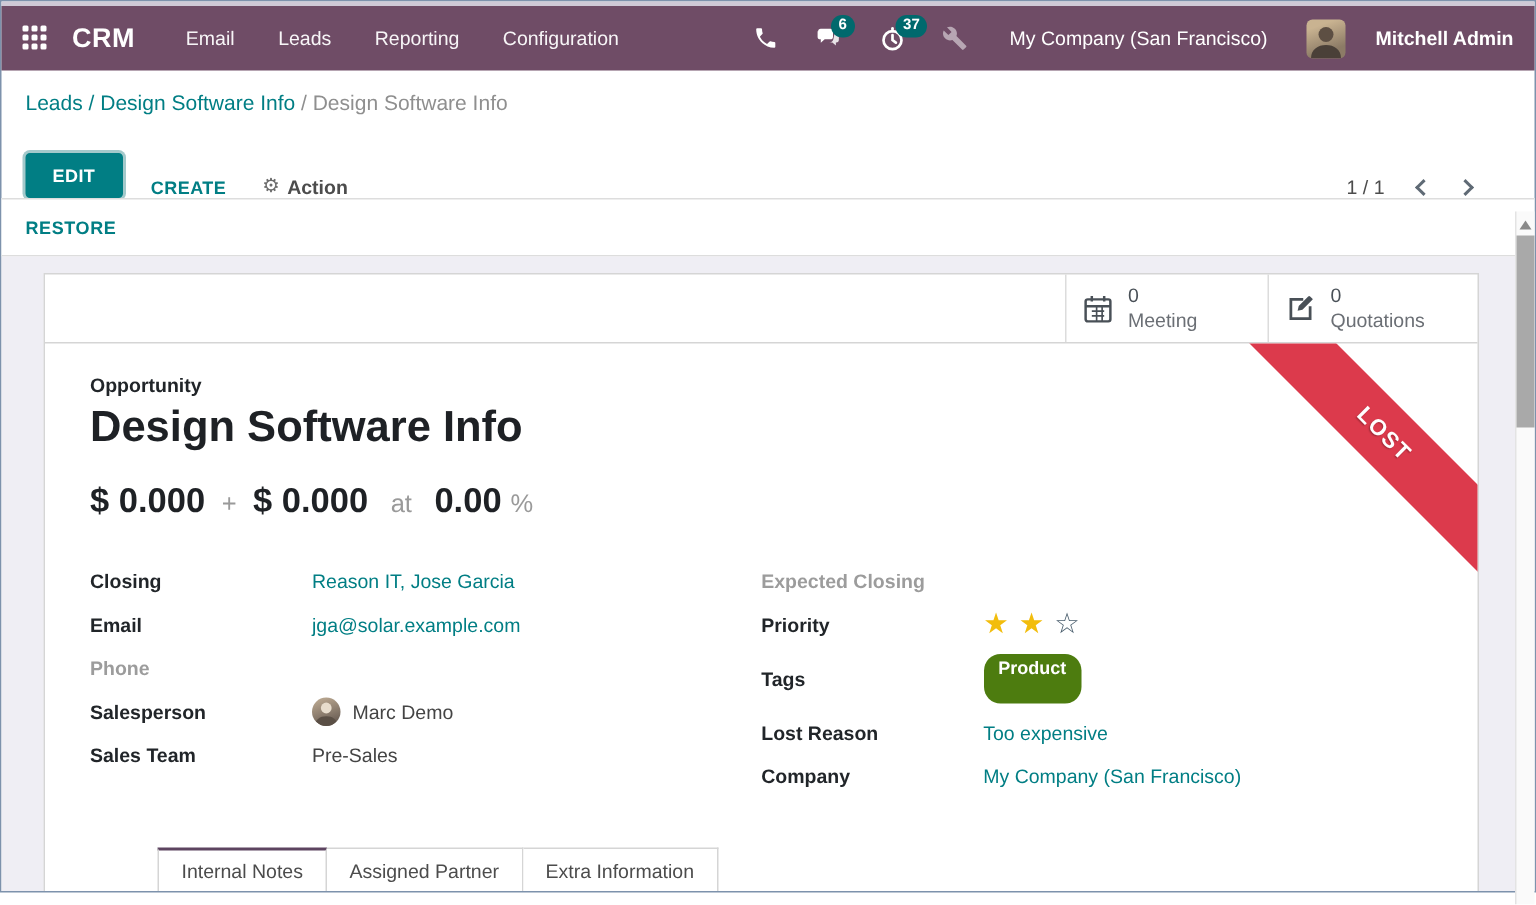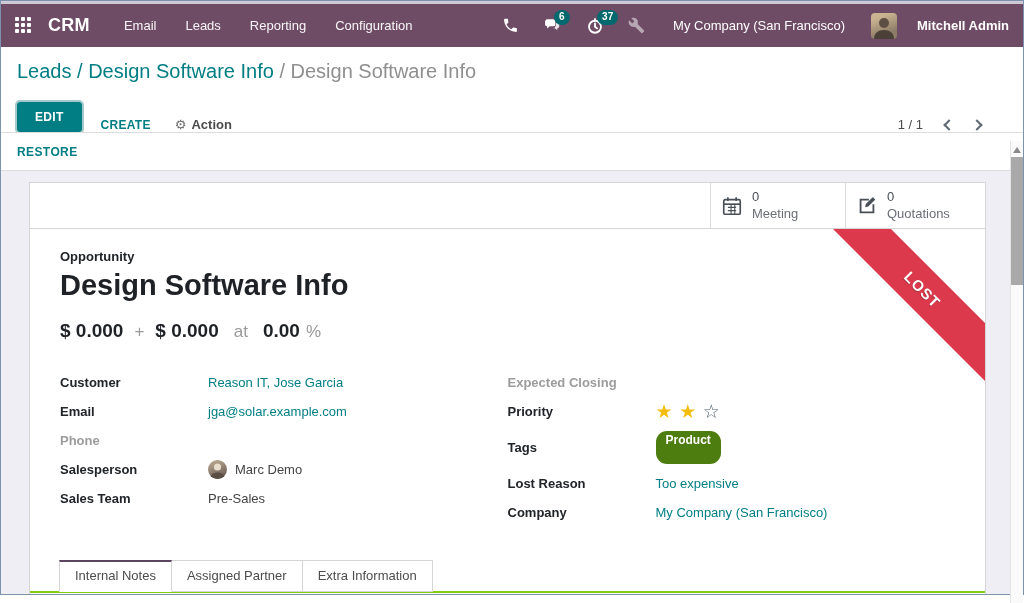--- a/index.html
+++ b/index.html
@@ -20,21 +20,21 @@
   .systray { display:flex; align-items:center; }
   .tray-icon { position:relative; margin-left:24px; cursor:pointer; display:flex; align-items:center; }
   .tray-icon svg { display:block; }
   .tray-icon.dim { opacity:.5; }
   .badge { position:absolute; top:-7px; left:11px; background:#00696d; color:#fff; font-size:10px; line-height:1; padding:2px 5px 3px; border-radius:8px; font-weight:bold; }
   .company { font-size:13px; margin:0 26px 0 28px; cursor:pointer; }
   .avatar { width:26px; height:26px; border-radius:4px; overflow:hidden; background:linear-gradient(160deg,#c9b391 20%,#8c7b66 75%); flex:none; cursor:pointer; }
   .username { font-size:13px; font-weight:bold; margin-left:20px; cursor:pointer; }
 
   
-  .breadcrumb-row { height:39px; padding:13px 16px 0; flex:none; font-size:20px; white-space:nowrap; }
+  .breadcrumb-row { height:39px; padding:13px 16px 0; flex:none; font-size:14px; white-space:nowrap; }
   .bc-link { color:#017e84; cursor:pointer; }
   .bc-muted { color:#8f8f8f; }
 
   
   .control-row { height:46px; padding:7px 16px 0; display:flex; align-items:flex-end; flex:none; }
   .btn-edit { background:#017e84; border:1px solid #017e84; box-shadow:0 0 0 2px #a3c9cb; color:#fff; font-weight:bold; font-size:12px; letter-spacing:.3px; padding:7px 17px; border-radius:3px; cursor:pointer; font-family:inherit; }
   .btn-create { background:none; border:none; color:#017e84; font-weight:bold; font-size:12px; letter-spacing:.3px; margin-left:19px; cursor:pointer; font-family:inherit; }
   .action-menu { display:flex; align-items:center; margin-left:24px; font-size:13px; color:#4c4c4c; cursor:pointer; font-weight:bold; }
   .gear { color:#6d6d6d; font-size:13px; margin-right:5px; }
   .pager { display:flex; align-items:center; margin-right:26px; }
@@ -61,42 +61,42 @@
   .stat-label { font-size:13px; color:#6b6f75; }
 
   .sheet-main { position:relative; }
   .ribbon-wrap { position:absolute; top:0; right:0; width:162px; height:162px; overflow:hidden; pointer-events:none; }
   .ribbon { position:absolute; top:40px; right:-70px; width:265px; transform:rotate(45deg); background:#dc3a4c; color:#fff; text-align:center; font-size:15px; font-weight:bold; letter-spacing:1px; padding:12px 0; text-shadow:0 1px 1px rgba(0,0,0,.25); }
 
   .sheet-pad { padding:20px 30px 0; }
   .subtitle { font-size:13px; font-weight:bold; color:#212529; margin-bottom:3px; }
   .title { font-size:29px; font-weight:bold; color:#1e2125; line-height:1.25; margin-bottom:17px; }
   .amount-line { display:flex; align-items:baseline; margin-bottom:31px; }
-  .amt { font-size:19px; font-weight:bold; color:#1e2125; }
+  .amt { font-size:23px; font-weight:bold; color:#1e2125; }
   .amt-op { font-size:17px; color:#9a9a9a; margin:0 11px; }
   .amt-op.at { margin:0 15px; }
   .amt-pct { font-size:17px; color:#9a9a9a; margin-left:6px; }
 
   .fields-grid { display:grid; grid-template-columns:1fr 1fr; }
   .fcol { display:flex; flex-direction:column; }
   .frow { display:flex; align-items:center; min-height:19px; margin-bottom:10px; }
   .flabel { width:148px; flex:none; font-size:13px; font-weight:bold; color:#212529; }
   .flabel.muted { color:#9c9c9c; font-weight:bold; }
   .fvalue { font-size:13px; color:#444; text-decoration:none; }
   .fvalue.link { color:#017e84; cursor:pointer; }
   .avatar-sm { width:19px; height:19px; border-radius:50%; overflow:hidden; background:linear-gradient(160deg,#b4a28c 15%,#6f6258 80%); display:inline-block; vertical-align:middle; margin-right:8px; flex:none; }
   .with-avatar { display:flex; align-items:center; }
   .star { font-size:19px; line-height:1; cursor:pointer; margin-right:3px; }
   .star.on { color:#f2bd0d; }
   .star.off { color:#4a5e6d; }
   .tag-pill { background:#4d7c0f; color:#fff; font-size:12px; font-weight:bold; padding:2px 10px 17px; border-radius:11px; cursor:pointer; }
 
   
   .notebook { margin-top:28px; }
-  .tabs { display:flex; list-style:none; border-bottom:2px solid #84cc16; padding-left:29px; }
+  .tabs { display:flex; list-style:none; border-bottom:2px solid #84cc16; padding-left:29px;margin-left:46px; }
   .tab { font-size:13px; color:#4c4c4c; background:#fff; border:1px solid #d5d5d5; padding:7px 15px 8px; margin-bottom:-1px; cursor:pointer; margin-right:0; }
   .tab + .tab { border-left:none; }
   .tab.active { border-top:2px solid #5d4460; border-bottom:1px solid #fff; padding-top:6px; }
   .tab-content { background:#fff; height:50px; }
 
   
   .scrollbar { position:absolute; right:0; top:140px; width:13px; height:462px; background:#fafafa; border-left:1px solid #e3e3e3; }
   .sb-arrow { width:0; height:0; border-left:4px solid transparent; border-right:4px solid transparent; border-bottom:6px solid #8a8a8a; margin:6px auto 4px; cursor:pointer; }
   .sb-thumb { width:12px; height:128px; background:#a9a9a9; margin-left:0; cursor:pointer; }
 </style>
@@ -226,21 +226,21 @@
             <span class="amt-op">+</span>
             <span class="amt">$ 0.000</span>
             <span class="amt-op at">at</span>
             <span class="amt">0.00</span>
             <span class="amt-pct">%</span>
           </div>
 
           <div class="fields-grid">
             <div class="fcol">
               <div class="frow">
-                <span class="flabel">Customer</span>
+                <span class="flabel">Closing</span>
                 <a class="fvalue link">Reason IT, Jose Garcia</a>
               </div>
               <div class="frow">
                 <span class="flabel">Email</span>
                 <a class="fvalue link">jga@solar.example.com</a>
               </div>
               <div class="frow">
                 <span class="flabel muted">Phone</span>
                 <span class="fvalue"></span>
               </div>

